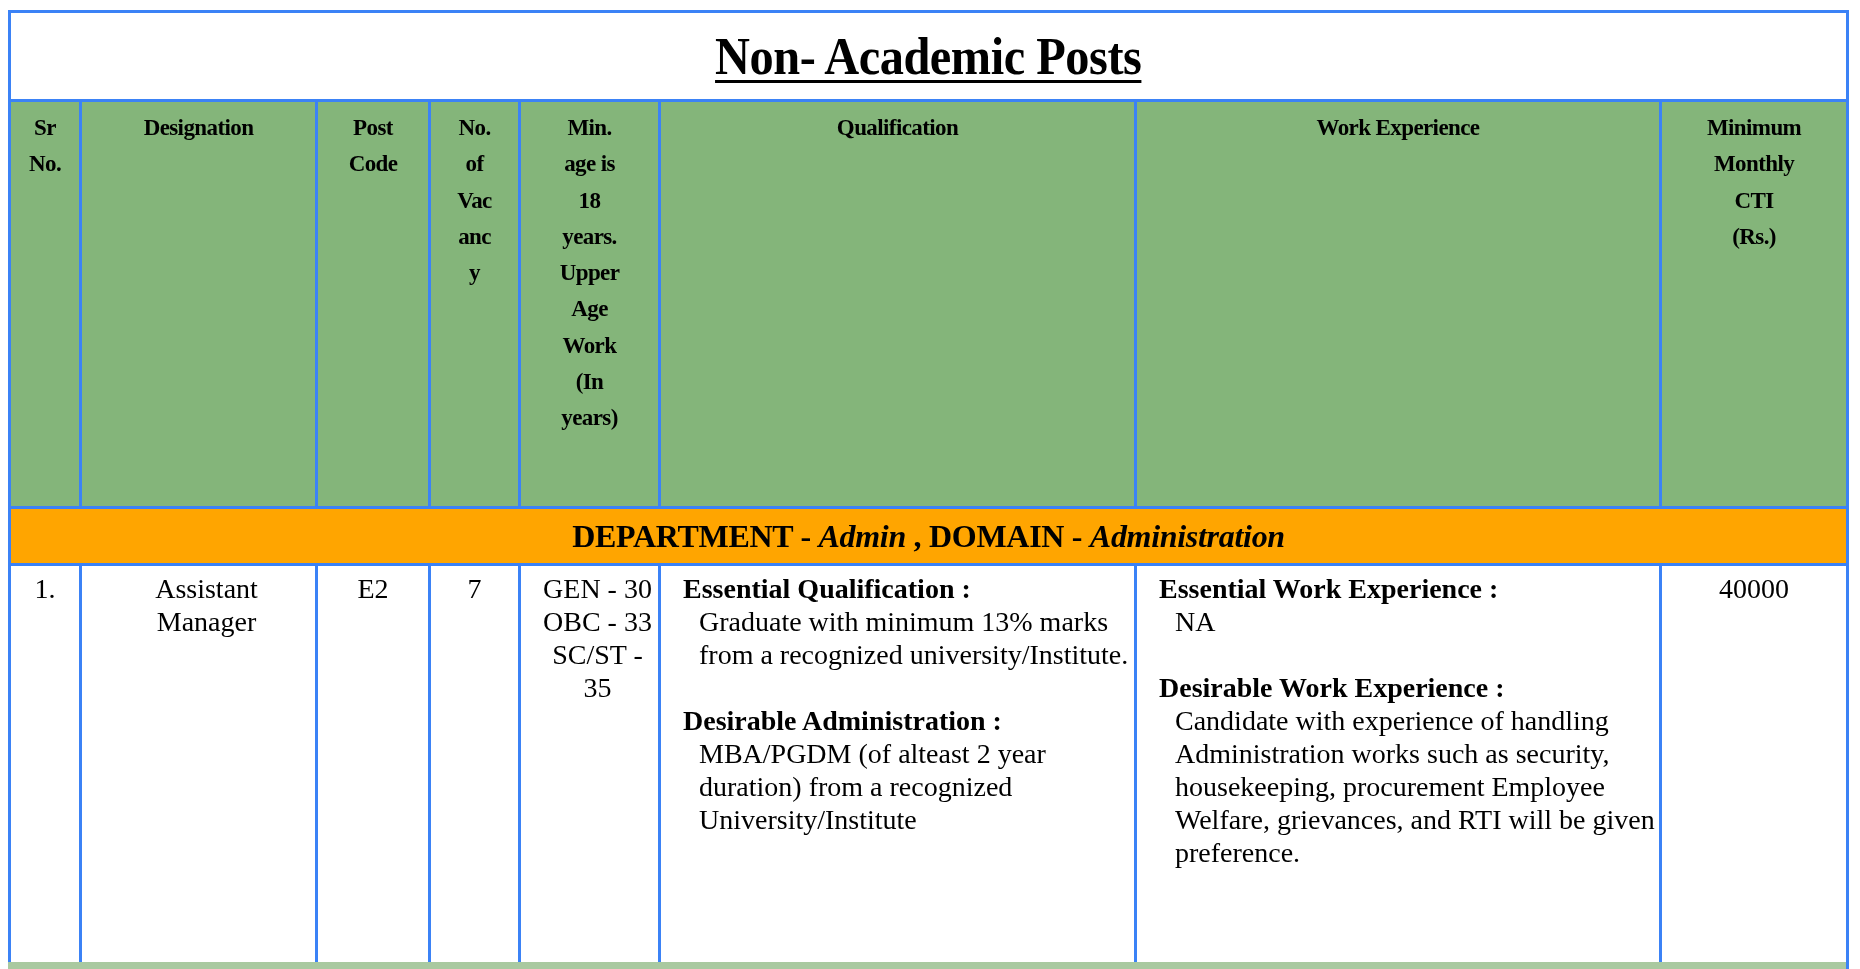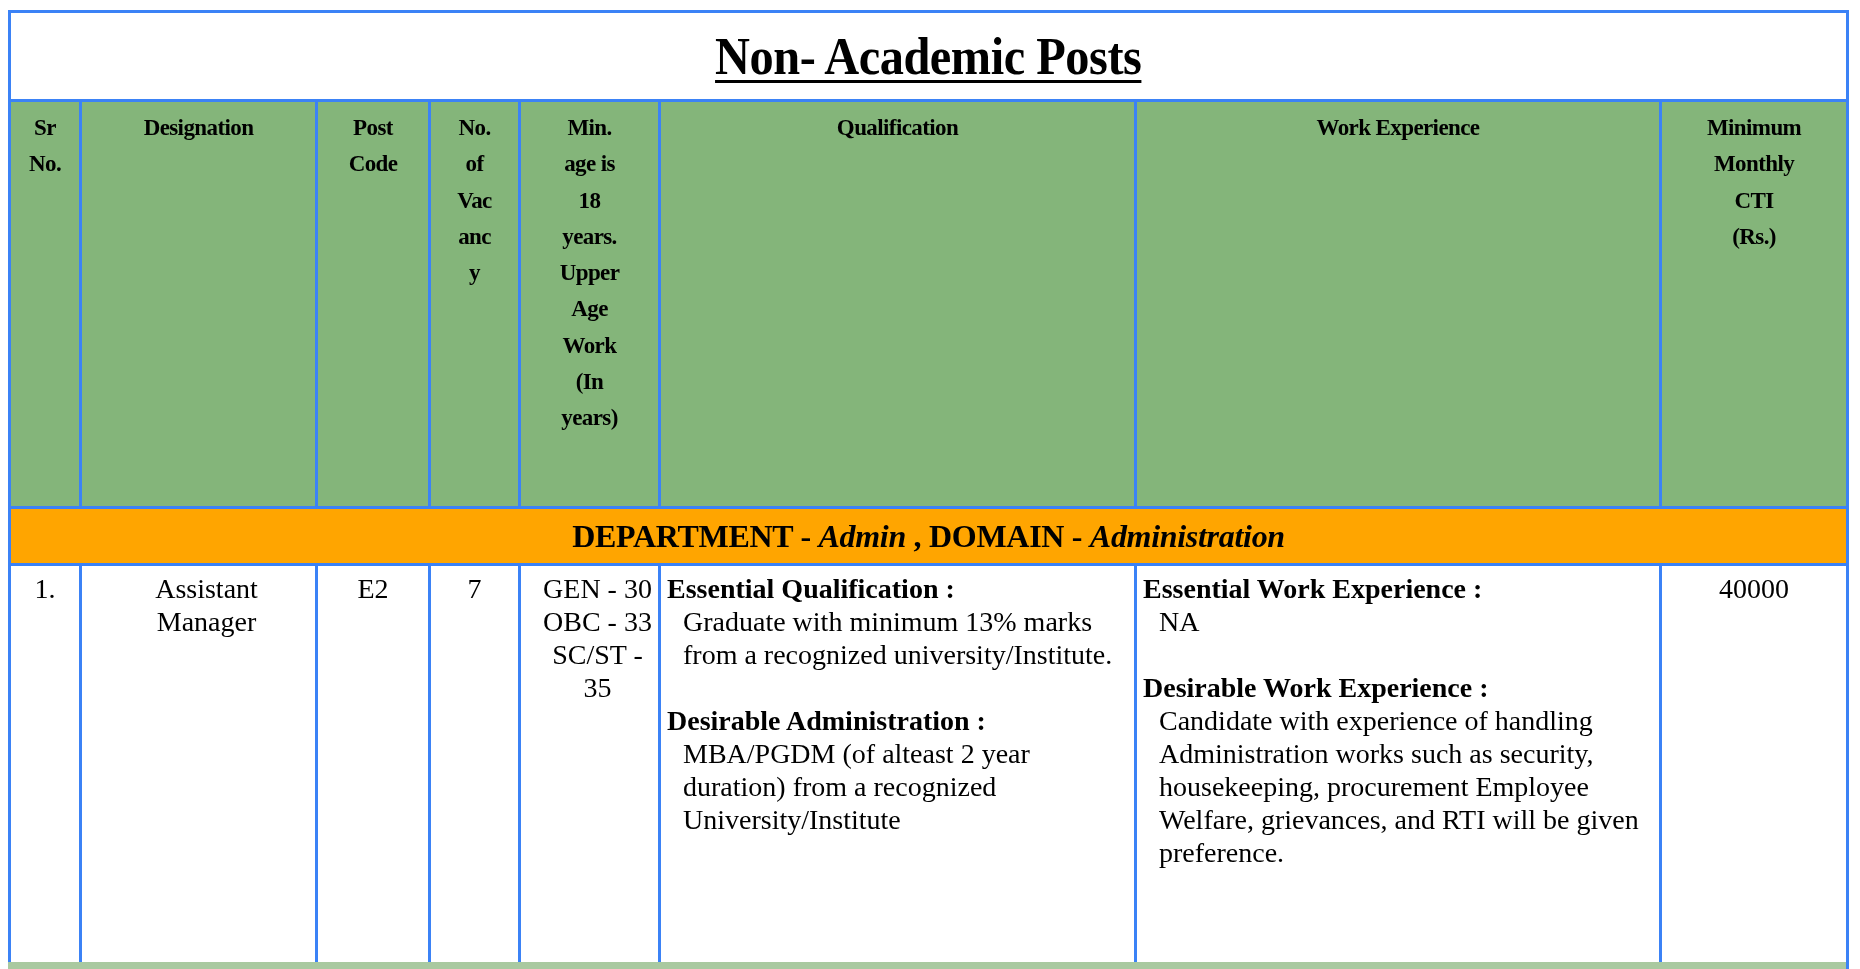--- a/index.html
+++ b/index.html
@@ -26,21 +26,21 @@
   tr.head-row th span { display: block; }
   tr.dept-row td {
     background: #ffa500; height: 54px; text-align: center; vertical-align: middle;
     font-weight: bold; font-size: 32px; letter-spacing: -0.3px;
   }
   tr.dept-row td i { font-style: italic; text-align: right; }
   tr.data-row td {
     background: #fff; height: 398px; font-size: 28px; line-height: 33px; padding-top: 6px;
   }
   .c { text-align: center; }
-  .cell-text { padding: 0 4px 0 6px; }
+  .cell-text { padding: 0 4px 0 6px; margin-left: 16px; }
   .label { font-weight: bold; display: block; }
   .para { display: block; padding-left: 16px; }
   .gap { display: block; height: 33px; }
   .bottom-strip { position: absolute; left: 8px; top: 962px; width: 1838px; height: 7px; background: #a9c9a0; }
 </style>
 </head>
 <body>
 
 <table class="posts">
   <colgroup>

